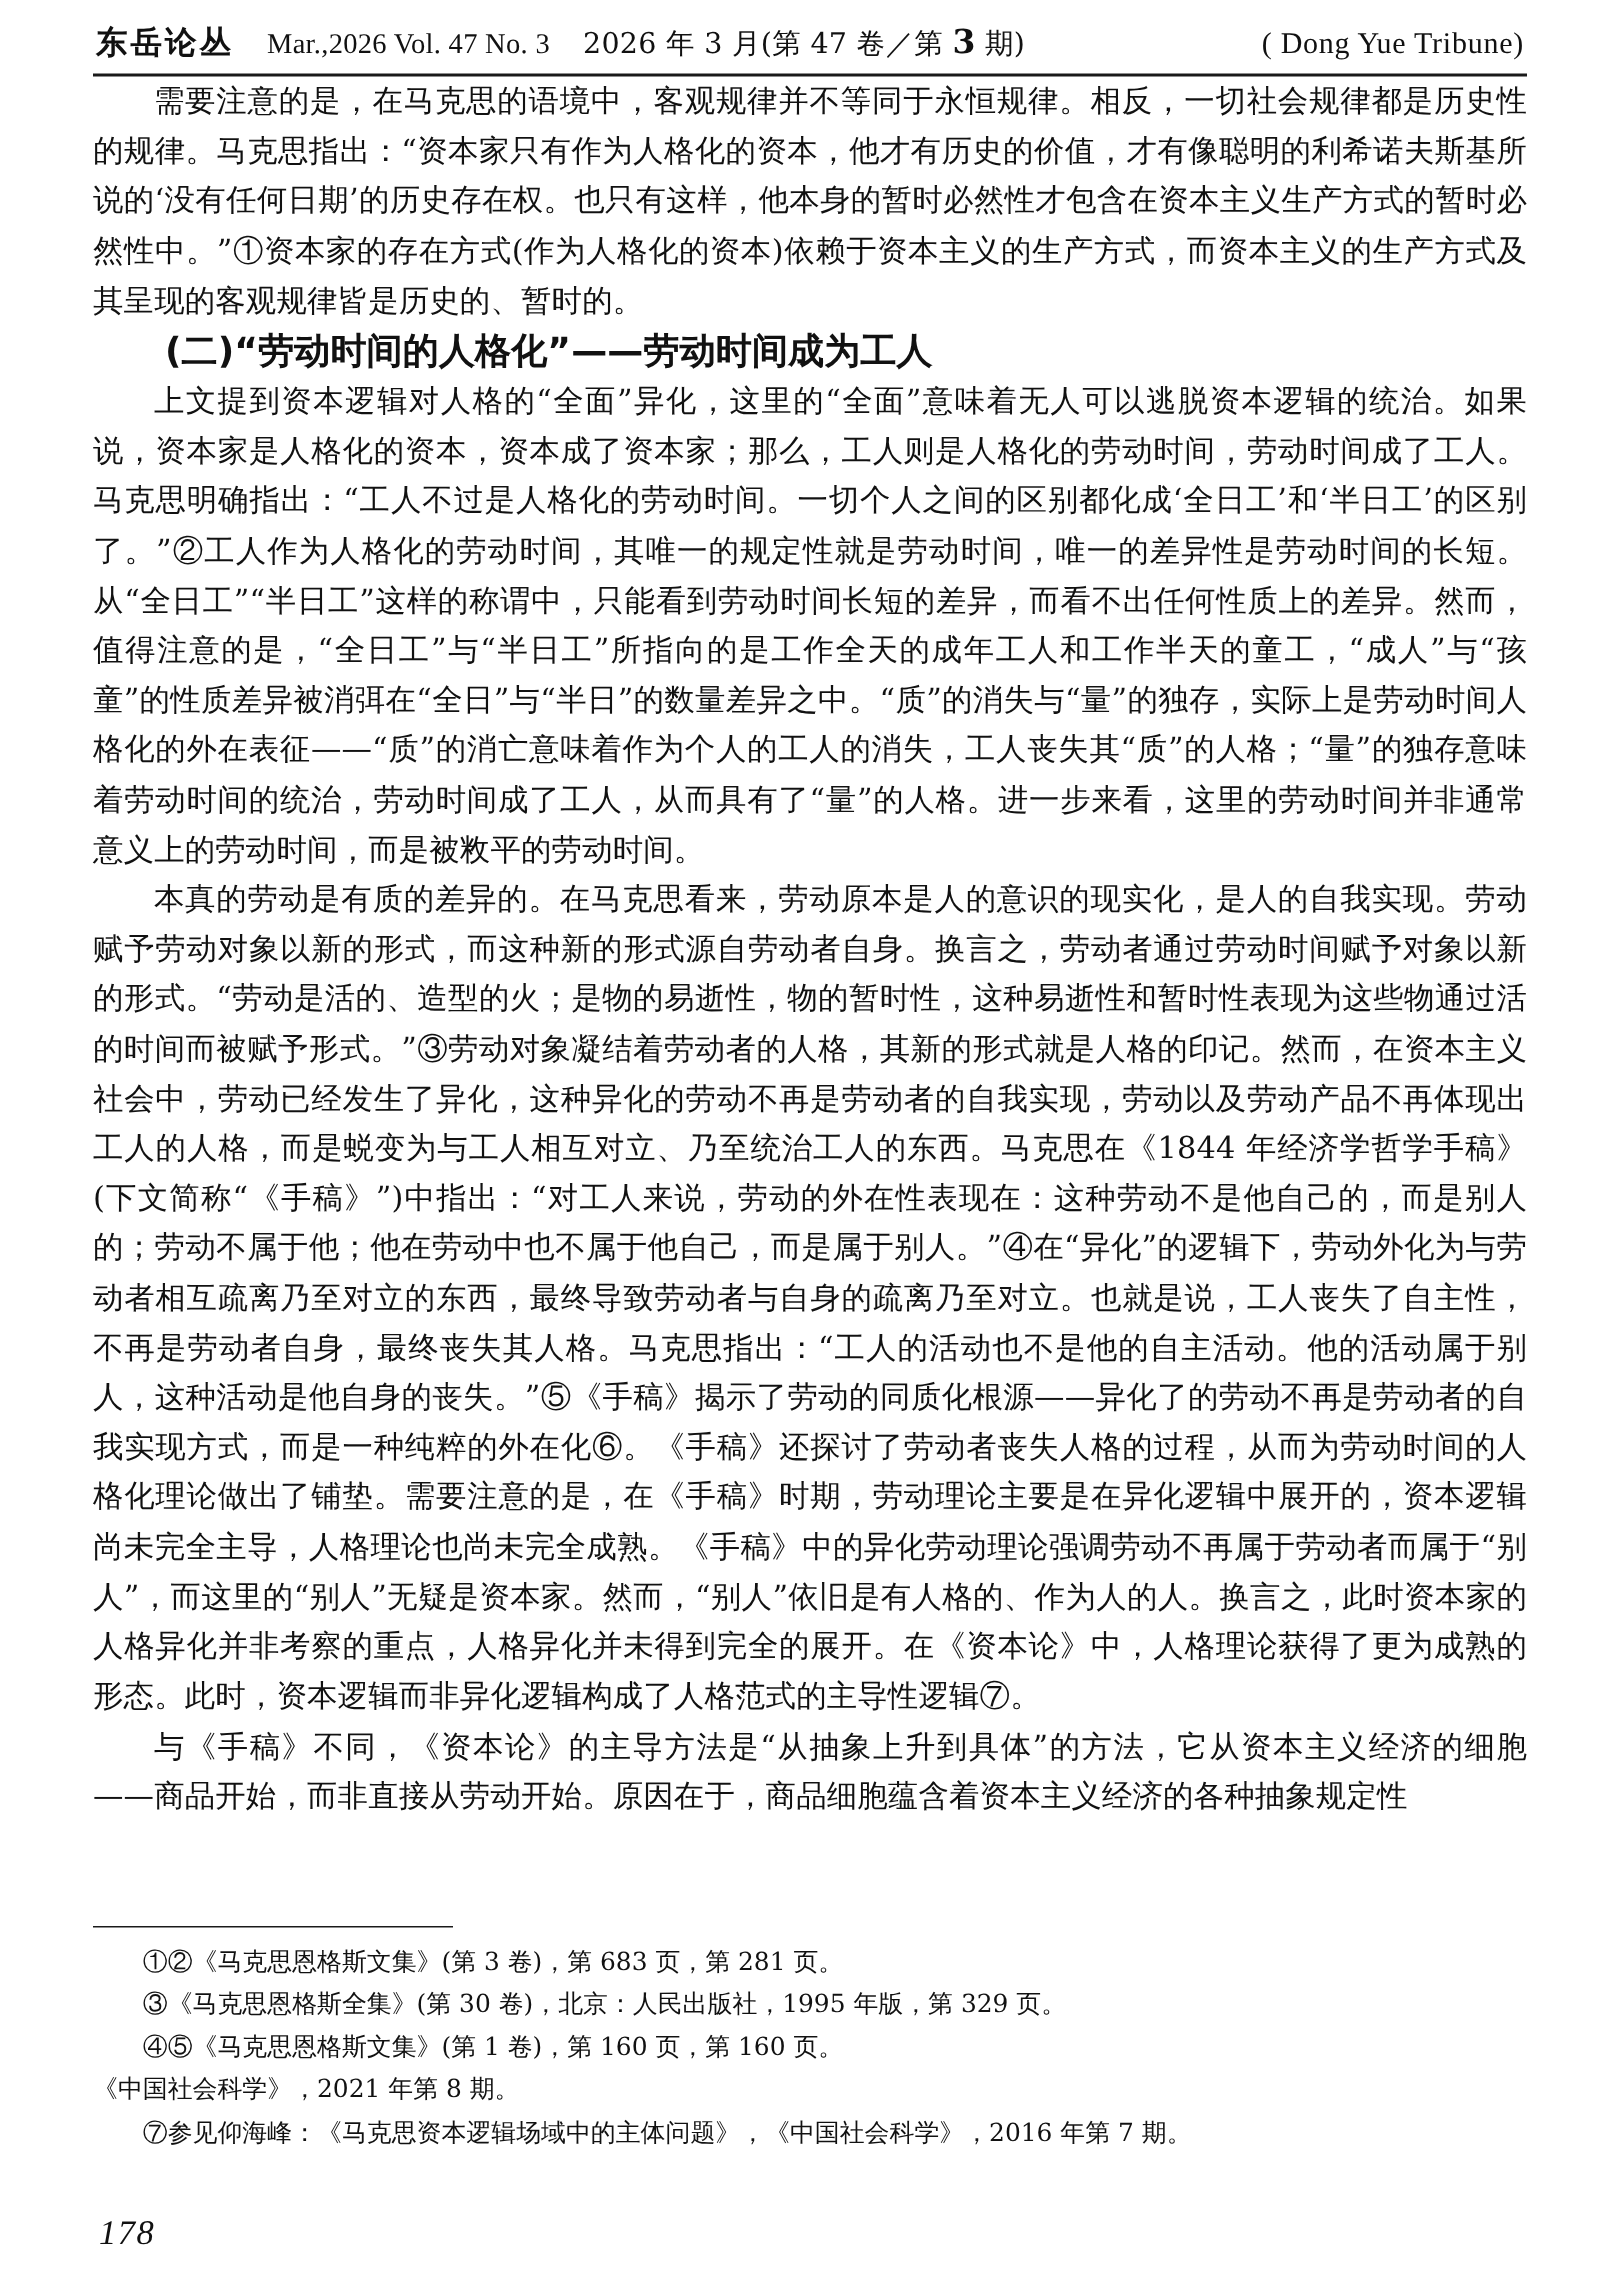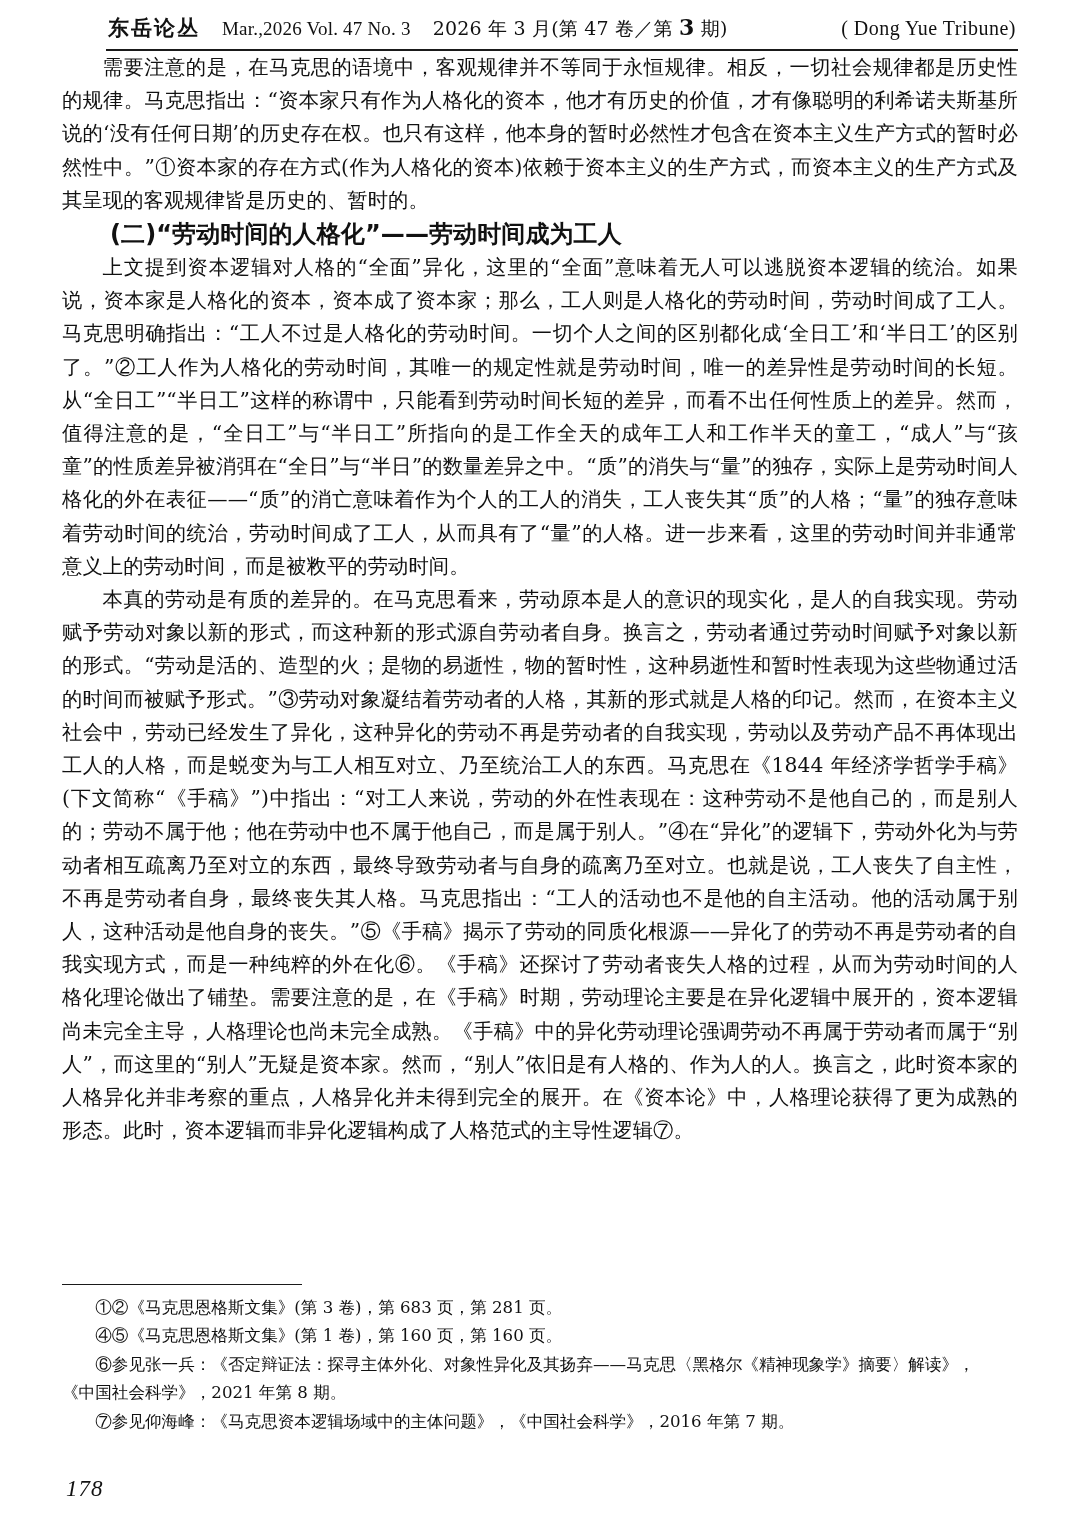--- a/index.html
+++ b/index.html
@@ -23,21 +23,20 @@
     position: relative;
   }
   
   .header {
     display: flex;
     align-items: baseline;
     font-size: 19px;
     letter-spacing: 0.2px;
     padding: 0 2px 7px 2px;
     border-bottom: 2px solid #1a1a1a;
-    margin-left: 44px;
   }
   .header .journal {
     font-family: "DejaVu Serif", "Liberation Serif", serif;
     font-weight: bold;
     font-size: 21px;
     letter-spacing: 2px;
     margin-right: 22px;
   }
   .header .issue-en {
     font-family: "Liberation Serif", serif;
@@ -124,26 +123,27 @@
     <span class="issue-cn"><span>2026 年 3 月(第 47 卷／第 </span><span class="big">3</span><span> 期)</span></span>
     <span class="spacer"></span>
     <span class="en-title">( Dong Yue Tribune)</span>
   </div>
 
   <div class="body-col">
     <p>需要注意的是，在马克思的语境中，客观规律并不等同于永恒规律。相反，一切社会规律都是历史性的规律。马克思指出：“资本家只有作为人格化的资本，他才有历史的价值，才有像聪明的利希诺夫斯基所说的‘没有任何日期’的历史存在权。也只有这样，他本身的暂时必然性才包含在资本主义生产方式的暂时必然性中。”①资本家的存在方式(作为人格化的资本)依赖于资本主义的生产方式，而资本主义的生产方式及其呈现的客观规律皆是历史的、暂时的。</p>
     <p class="subhead">(二)“劳动时间的人格化”——劳动时间成为工人</p>
     <p>上文提到资本逻辑对人格的“全面”异化，这里的“全面”意味着无人可以逃脱资本逻辑的统治。如果说，资本家是人格化的资本，资本成了资本家；那么，工人则是人格化的劳动时间，劳动时间成了工人。马克思明确指出：“工人不过是人格化的劳动时间。一切个人之间的区别都化成‘全日工’和‘半日工’的区别了。”②工人作为人格化的劳动时间，其唯一的规定性就是劳动时间，唯一的差异性是劳动时间的长短。从“全日工”“半日工”这样的称谓中，只能看到劳动时间长短的差异，而看不出任何性质上的差异。然而，值得注意的是，“全日工”与“半日工”所指向的是工作全天的成年工人和工作半天的童工，“成人”与“孩童”的性质差异被消弭在“全日”与“半日”的数量差异之中。“质”的消失与“量”的独存，实际上是劳动时间人格化的外在表征——“质”的消亡意味着作为个人的工人的消失，工人丧失其“质”的人格；“量”的独存意味着劳动时间的统治，劳动时间成了工人，从而具有了“量”的人格。进一步来看，这里的劳动时间并非通常意义上的劳动时间，而是被敉平的劳动时间。</p>
     <p>本真的劳动是有质的差异的。在马克思看来，劳动原本是人的意识的现实化，是人的自我实现。劳动赋予劳动对象以新的形式，而这种新的形式源自劳动者自身。换言之，劳动者通过劳动时间赋予对象以新的形式。“劳动是活的、造型的火；是物的易逝性，物的暂时性，这种易逝性和暂时性表现为这些物通过活的时间而被赋予形式。”③劳动对象凝结着劳动者的人格，其新的形式就是人格的印记。然而，在资本主义社会中，劳动已经发生了异化，这种异化的劳动不再是劳动者的自我实现，劳动以及劳动产品不再体现出工人的人格，而是蜕变为与工人相互对立、乃至统治工人的东西。马克思在《1844 年经济学哲学手稿》(下文简称“《手稿》”)中指出：“对工人来说，劳动的外在性表现在：这种劳动不是他自己的，而是别人的；劳动不属于他；他在劳动中也不属于他自己，而是属于别人。”④在“异化”的逻辑下，劳动外化为与劳动者相互疏离乃至对立的东西，最终导致劳动者与自身的疏离乃至对立。也就是说，工人丧失了自主性，不再是劳动者自身，最终丧失其人格。马克思指出：“工人的活动也不是他的自主活动。他的活动属于别人，这种活动是他自身的丧失。”⑤《手稿》揭示了劳动的同质化根源——异化了的劳动不再是劳动者的自我实现方式，而是一种纯粹的外在化⑥。《手稿》还探讨了劳动者丧失人格的过程，从而为劳动时间的人格化理论做出了铺垫。需要注意的是，在《手稿》时期，劳动理论主要是在异化逻辑中展开的，资本逻辑尚未完全主导，人格理论也尚未完全成熟。《手稿》中的异化劳动理论强调劳动不再属于劳动者而属于“别人”，而这里的“别人”无疑是资本家。然而，“别人”依旧是有人格的、作为人的人。换言之，此时资本家的人格异化并非考察的重点，人格异化并未得到完全的展开。在《资本论》中，人格理论获得了更为成熟的形态。此时，资本逻辑而非异化逻辑构成了人格范式的主导性逻辑⑦。</p>
+    <p>与《手稿》不同，《资本论》的主导方法是“从抽象上升到具体”的方法，它从资本主义经济的细胞——商品开始，而非直接从劳动开始。原因在于，商品细胞蕴含着资本主义经济的各种抽象规定性</p>
   </div>
 
   <div class="footnotes">
     <div class="fn-rule"></div>
     <p class="fn">①②《马克思恩格斯文集》(第 3 卷)，第 683 页，第 281 页。</p>
+    <p class="fn">③《马克思恩格斯全集》(第 30 卷)，北京：人民出版社，1995 年版，第 329 页。</p>
     <p class="fn">④⑤《马克思恩格斯文集》(第 1 卷)，第 160 页，第 160 页。</p>
-    <p class="fn">⑥参见张一兵：《否定辩证法：探寻主体外化、对象性异化及其扬弃——马克思〈黑格尔《精神现象学》摘要〉解读》，</p>
     <p class="fn cont">《中国社会科学》，2021 年第 8 期。</p>
     <p class="fn">⑦参见仰海峰：《马克思资本逻辑场域中的主体问题》，《中国社会科学》，2016 年第 7 期。</p>
   </div>
 
   <div class="page-number">178</div>
 
 </div>
 
 </body></html>

